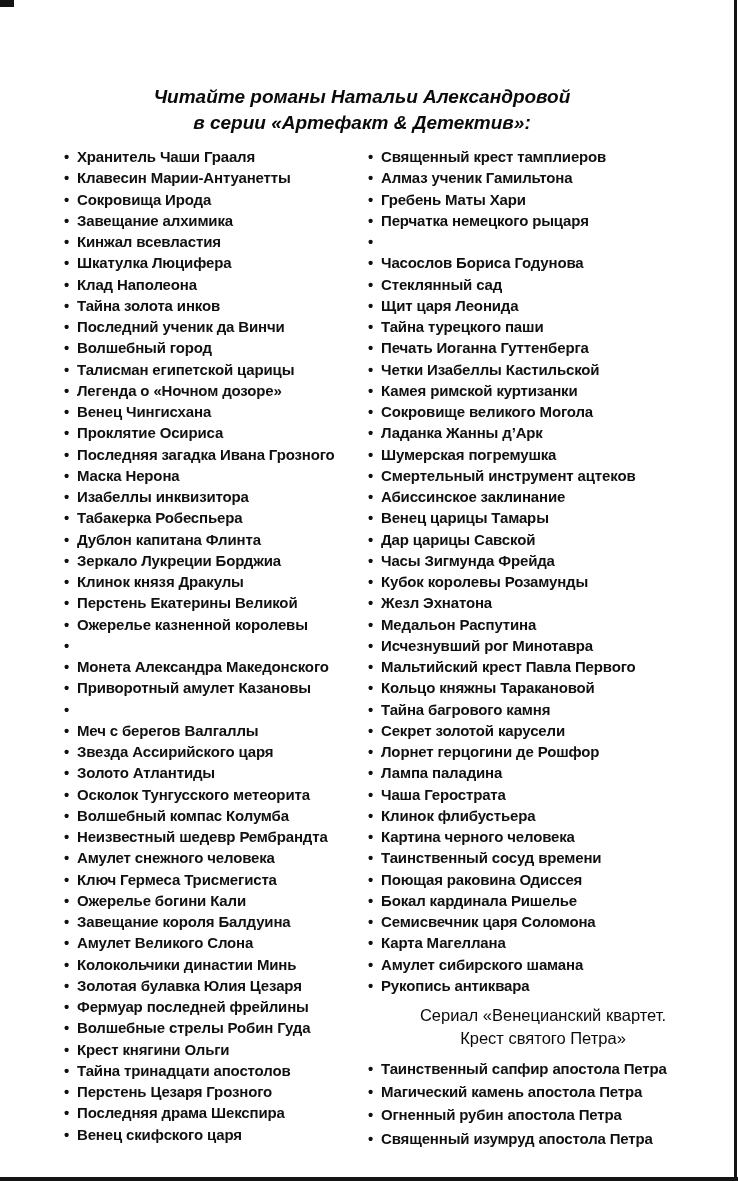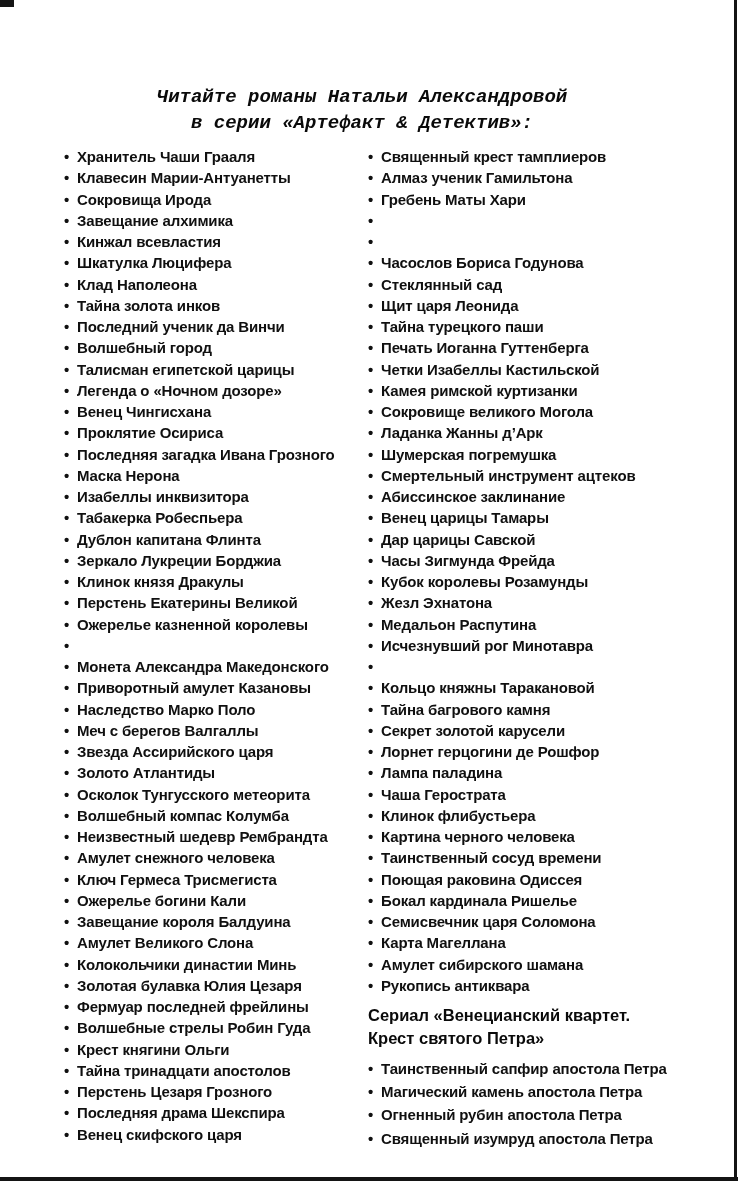--- a/index.html
+++ b/index.html
@@ -12,21 +12,21 @@
     overflow: hidden;
     font-family: "Liberation Sans", sans-serif;
     color: #0e0e0e;
   }
   .page-header {
     position: absolute;
     top: 84px;
     left: 0;
     width: 724px;
     text-align: center;
-    font-family: Liberation Mono, monospace;
+    font-family: Liberation Sans, sans-serif;
     font-style: italic;
     font-weight: bold;
     font-size: 19px;
     line-height: 26px;
     color: #0a0a0a;
   }
   ul.book-list {
     list-style: none;
   }
   .book-list li {
@@ -47,24 +47,25 @@
   .col-left { left: 64px; }
   .col-right { left: 368px; }
   .serial-section {
     position: absolute;
     left: 368px;
     top: 1004px;
     width: 350px;
   }
   .serial-title {
     font-size: 16.5px;
-    font-weight: 700;
+    font-weight: 400;
     line-height: 23px;
     margin-bottom: 7px;
     color: #0a0a0a;
+    text-align: center;
   }
   .serial-section .book-list li {
     line-height: 23.2px;
   }
   .edge-right {
     position: absolute;
     top: 0; right: 1px;
     width: 3px; height: 1181px;
     background: #141414;
   }
@@ -192,21 +193,20 @@
       <li>
         <span class="bullet">•</span>
         <span class="txt">Монета Александра Македонского</span>
       </li>
       <li>
         <span class="bullet">•</span>
         <span class="txt">Приворотный амулет Казановы</span>
       </li>
       <li>
         <span class="bullet">•</span>
-        <span class="txt">Наследство Марко Поло</span>
       </li>
       <li>
         <span class="bullet">•</span>
         <span class="txt">Меч с берегов Валгаллы</span>
       </li>
       <li>
         <span class="bullet">•</span>
         <span class="txt">Звезда Ассирийского царя</span>
       </li>
       <li>
@@ -291,20 +291,21 @@
       <li>
         <span class="bullet">•</span>
         <span class="txt">Алмаз ученик Гамильтона</span>
       </li>
       <li>
         <span class="bullet">•</span>
         <span class="txt">Гребень Маты Хари</span>
       </li>
       <li>
         <span class="bullet">•</span>
+        <span class="txt">Перчатка немецкого рыцаря</span>
       </li>
       <li>
         <span class="bullet">•</span>
       </li>
       <li>
         <span class="bullet">•</span>
         <span class="txt">Часослов Бориса Годунова</span>
       </li>
       <li>
         <span class="bullet">•</span>
@@ -373,20 +374,21 @@
       <li>
         <span class="bullet">•</span>
         <span class="txt">Медальон Распутина</span>
       </li>
       <li>
         <span class="bullet">•</span>
         <span class="txt">Исчезнувший рог Минотавра</span>
       </li>
       <li>
         <span class="bullet">•</span>
+        <span class="txt">Мальтийский крест Павла Первого</span>
       </li>
       <li>
         <span class="bullet">•</span>
         <span class="txt">Кольцо княжны Таракановой</span>
       </li>
       <li>
         <span class="bullet">•</span>
         <span class="txt">Тайна багрового камня</span>
       </li>
       <li>

